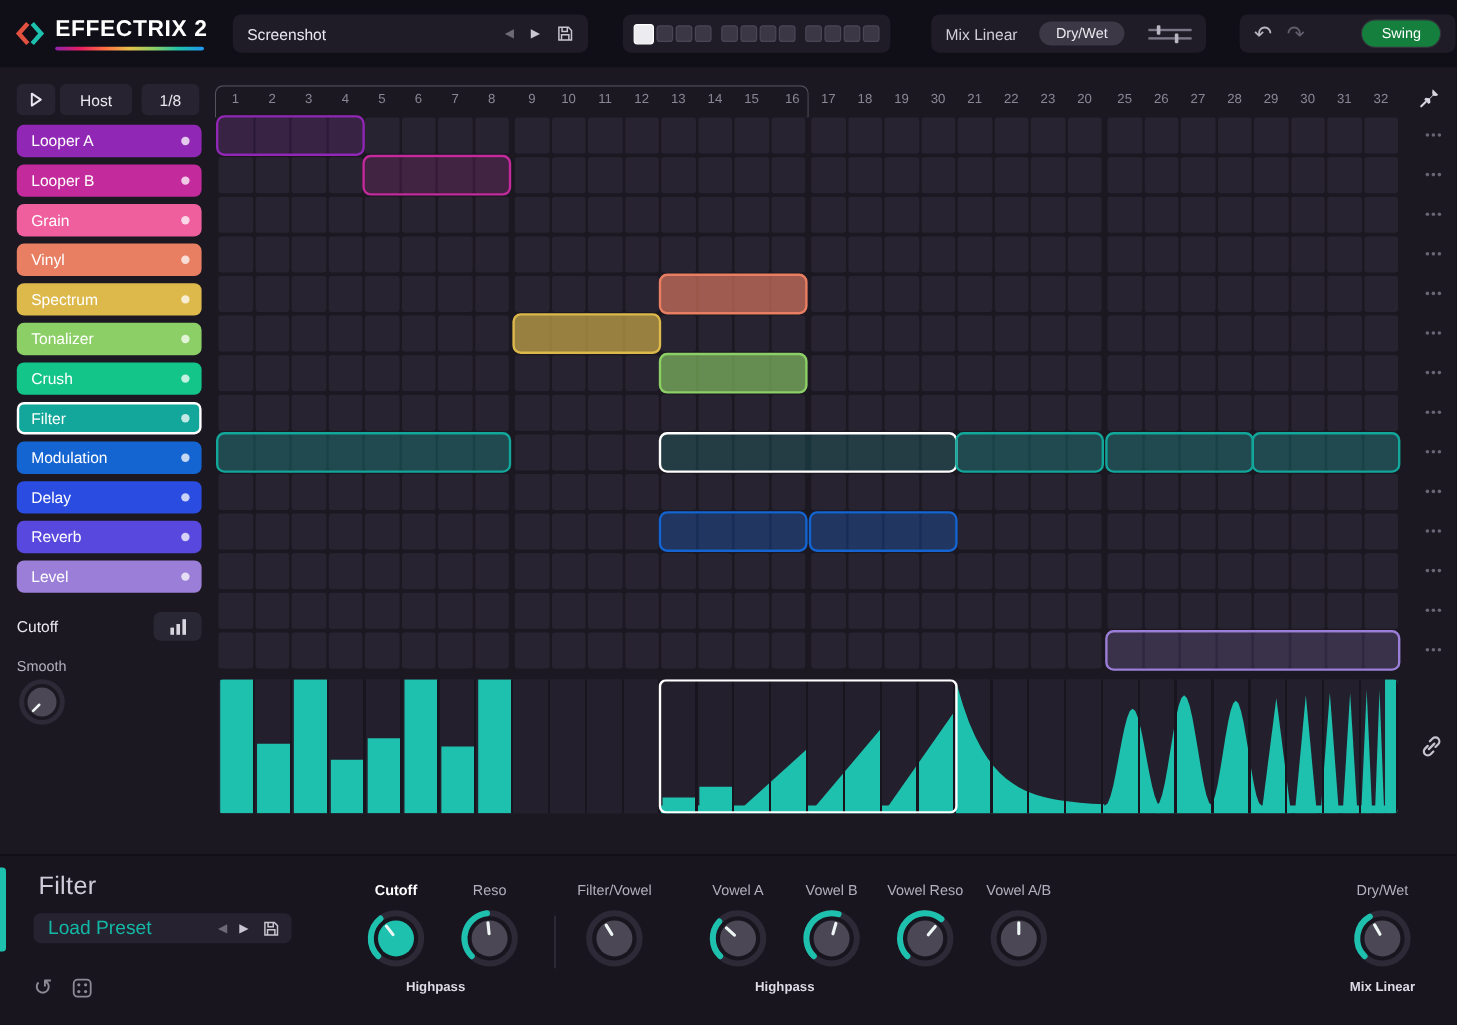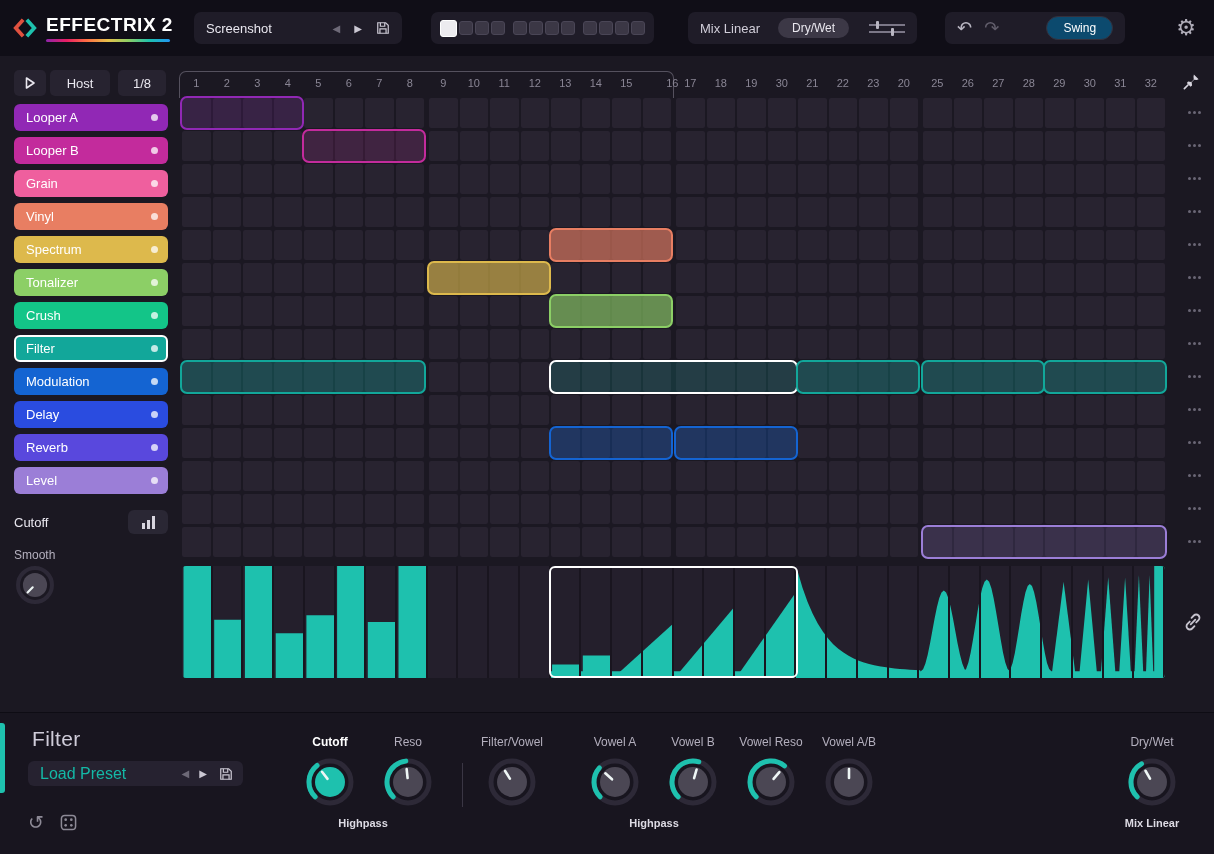--- a/index.html
+++ b/index.html
@@ -7,40 +7,40 @@
   body{font-family:"Liberation Sans",sans-serif;background:#121019;color:#e9e7ef}
   .app{position:relative;width:1214px;height:854px;background:#1b1822}
 
   
   .topbar{position:absolute;top:0;left:0;width:1214px;height:56px;background:#100e17;display:flex;align-items:center;padding:0 12px}
   .logo-wrap{display:flex;align-items:center;gap:8px;width:182px;flex:0 0 auto}
   .logo-text{font-size:19px;font-weight:bold;letter-spacing:.5px;color:#fff;white-space:nowrap}
   .rainbow{height:3px;width:124px;margin-top:3px;border-radius:2px;
     background:linear-gradient(90deg,#8e24aa,#e91e63,#ff7043,#e6c14b,#8ccf66,#1ec1ae,#2196f3)}
   .tb-group{display:flex;align-items:center;background:#1f1c28;border-radius:7px;height:32px;padding:0 12px;flex:0 0 auto}
-  .preset-group{width:208px}
+  .preset-group{width:296px}
   .preset-name{font-size:13px;color:#e9e7ef;flex:1}
   .arrow{font-size:10px;color:#cac7d2;margin-left:14px;cursor:default}
   .arrow.dim{color:#6d6977}
   .tb-group svg.floppy{margin-left:14px}
   .pattern-group{margin-left:29px;padding:0 9px;gap:2px}
   .pat{width:14px;height:14px;border-radius:3px;background:#3b3745;border:1px solid #4a4656}
   .pat.active{width:17px;height:17px;background:#ecebef;border-color:#fff}
   .mix-group{margin-left:34px}
   .mix-label{font-size:13px;color:#d0cdd8}
   .drywet-pill{margin-left:18px;background:#3c3846;border-radius:11px;padding:3px 14px;font-size:12px;color:#e9e7ee}
   .slider-icon{position:relative;width:36px;height:14px;margin-left:20px;display:inline-block}
   .sl-line{position:absolute;left:0;width:36px;height:2px;background:#7b7787}
   .l1{top:3px}.l2{top:10px}
   .sl-handle{position:absolute;width:3px;height:8px;background:#b9b6c2;border-radius:1px}
   .h1{left:7px;top:0}.h2{left:22px;top:7px}
   .right-group{margin-left:28px;width:180px}
   .undo{font-size:18px;color:#b9b6c2}
   .redo{font-size:18px;color:#615d6b;margin-left:12px}
-  .swing-btn{margin-left:auto;background:#0c4a6e;border:1px solid #34303c;border-radius:12px;padding:4px 16px;font-size:12px;color:#fff}
+  .swing-btn{margin-left:auto;background:#15803d;border:1px solid #34303c;border-radius:12px;padding:4px 16px;font-size:12px;color:#fff}
   .gear{margin-left:auto;margin-right:6px;font-size:22px;color:#b0adb9}
 
   
   .main{position:absolute;top:56px;left:0;width:1214px;height:656px;display:flex}
   .sidebar{width:182px;flex:0 0 auto;padding:14px 14px 0 14px}
   .transport{display:flex;align-items:center;height:26px;margin-bottom:8px}
   .tbtn{height:26px;background:#272330;border-radius:5px;display:flex;align-items:center;justify-content:center;font-size:13px;color:#e9e7ef;cursor:default}
   .tbtn.play{width:32px;margin-right:4px}
   .tbtn.host{width:60px;margin-right:8px}
   .tbtn.rate{width:48px}
@@ -245,21 +245,21 @@
             <div class="colnum" style="left: 152.5px;">6</div>
             <div class="colnum" style="left: 183px;">7</div>
             <div class="colnum" style="left: 213.5px;">8</div>
             <div class="colnum" style="left: 247px;">9</div>
             <div class="colnum" style="left: 277.5px;">10</div>
             <div class="colnum" style="left: 308px;">11</div>
             <div class="colnum" style="left: 338.5px;">12</div>
             <div class="colnum" style="left: 369px;">13</div>
             <div class="colnum" style="left: 399.5px;">14</div>
             <div class="colnum" style="left: 430px;">15</div>
-            <div class="colnum" style="left: 476px;">16</div>
+            <div class="colnum" style="left: 464px;">16</div>
             <div class="colnum" style="left: 494px;">17</div>
             <div class="colnum" style="left: 524.5px;">18</div>
             <div class="colnum" style="left: 555px;">19</div>
             <div class="colnum" style="left: 585.5px;">30</div>
             <div class="colnum" style="left: 616px;">21</div>
             <div class="colnum" style="left: 646.5px;">22</div>
             <div class="colnum" style="left: 677px;">23</div>
             <div class="colnum" style="left: 707.5px;">20</div>
             <div class="colnum" style="left: 741px;">25</div>
             <div class="colnum" style="left: 771.5px;">26</div>

